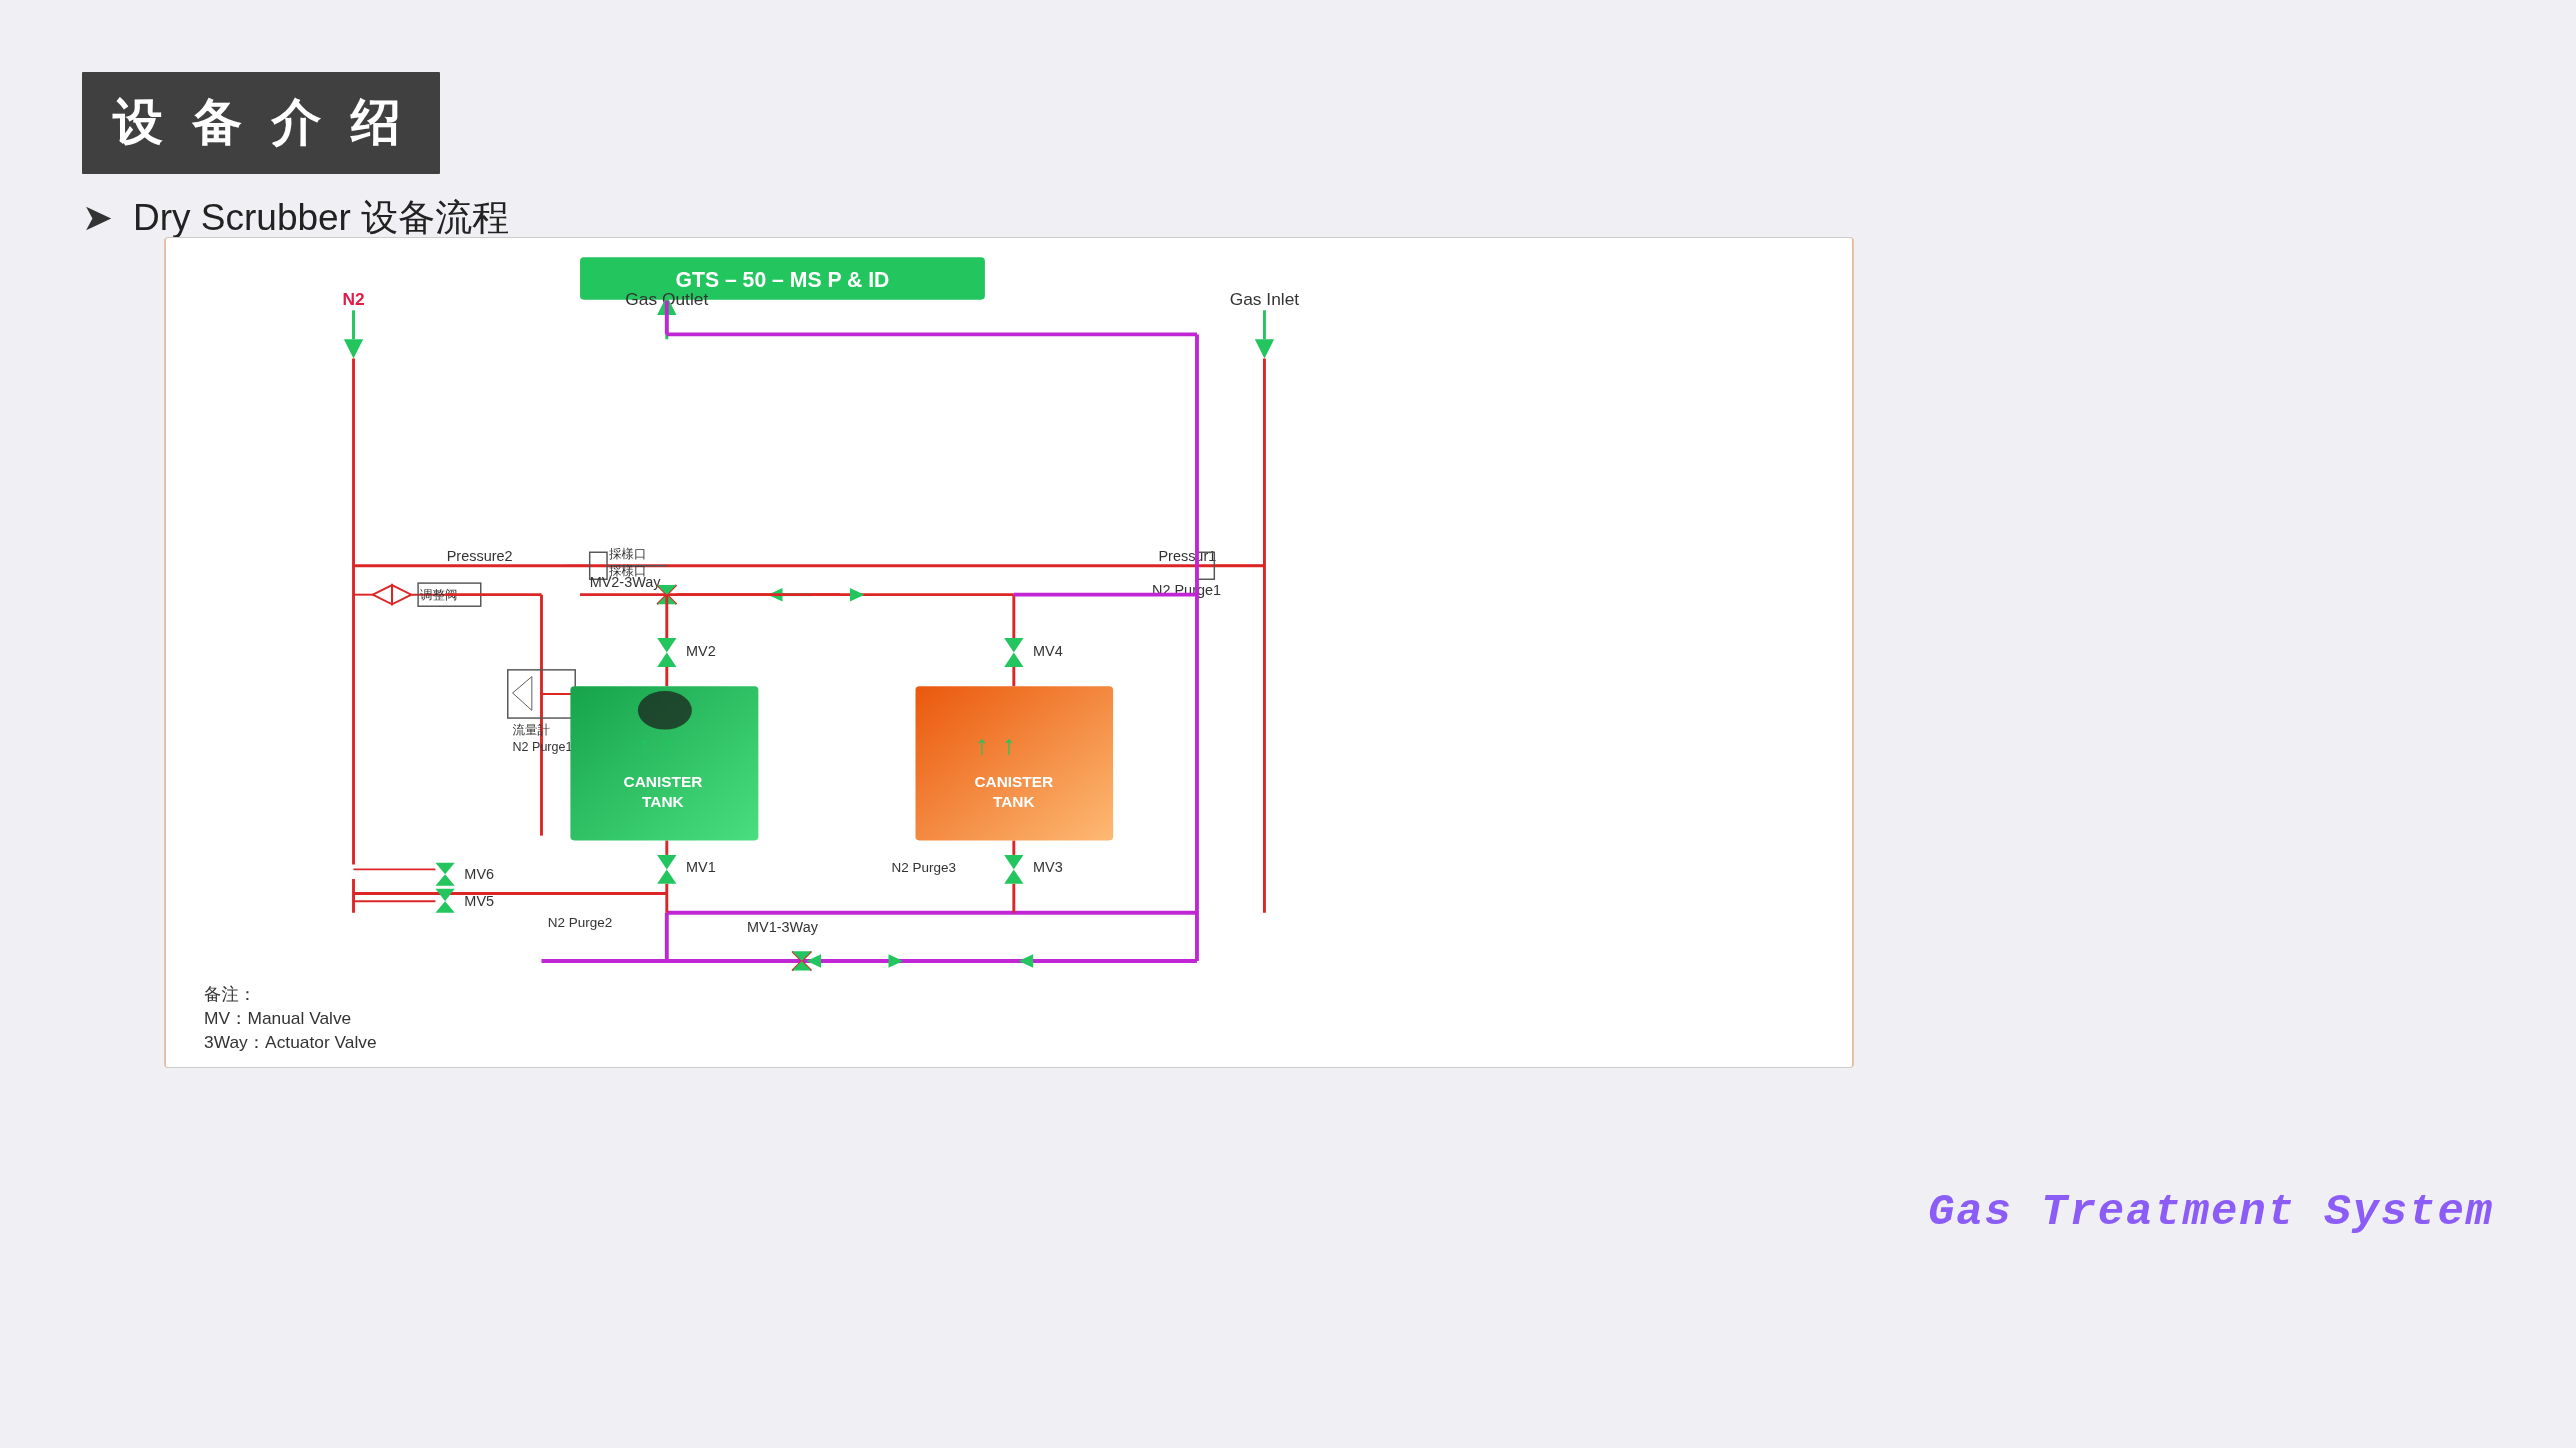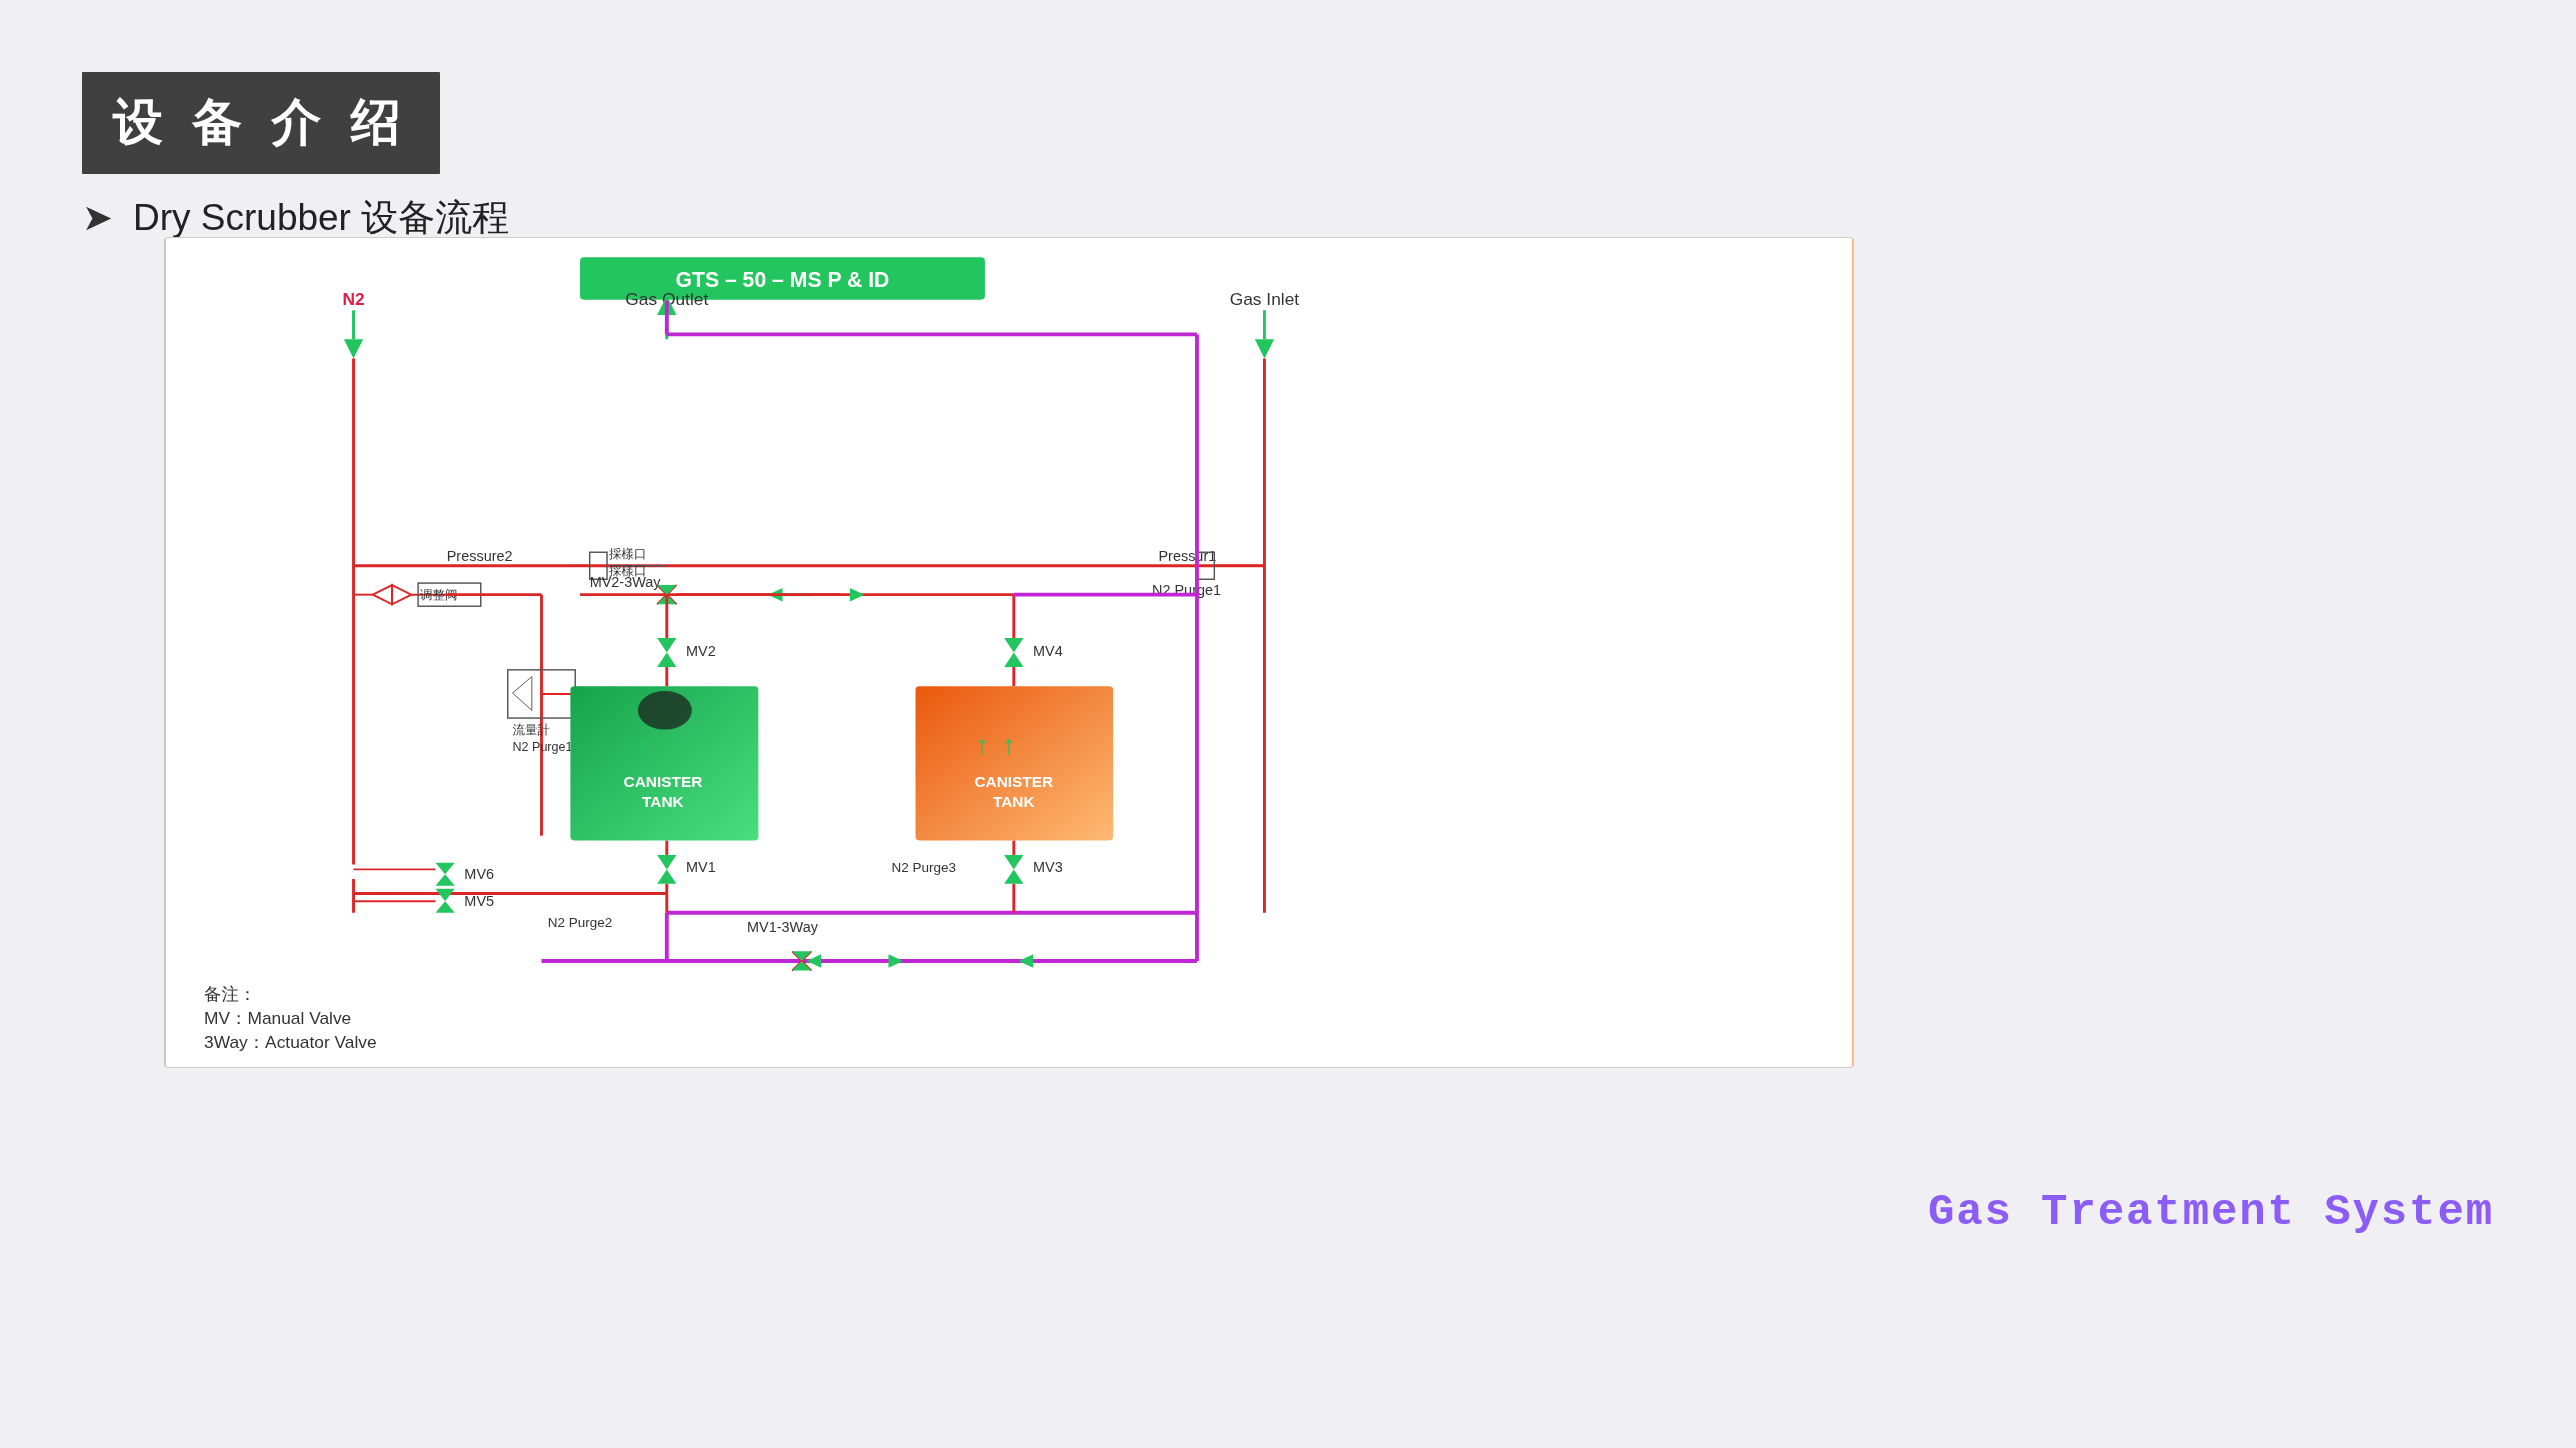--- a/index.html
+++ b/index.html
@@ -61,20 +61,21 @@
     }
 
     
     .gas-treatment-label {
       position: absolute;
       bottom: 212px;
       right: 82px;
       font-size: 44px;
       color: #8b5cf6;
       font-weight: bold;
+      font-style: italic;
       letter-spacing: 1.9px;
       font-family: 'Courier New', monospace;
     }
   </style>
 </head>
 <body>
 
 <div class="header-box">
   <span>设 备 介 绍</span>
 </div>

